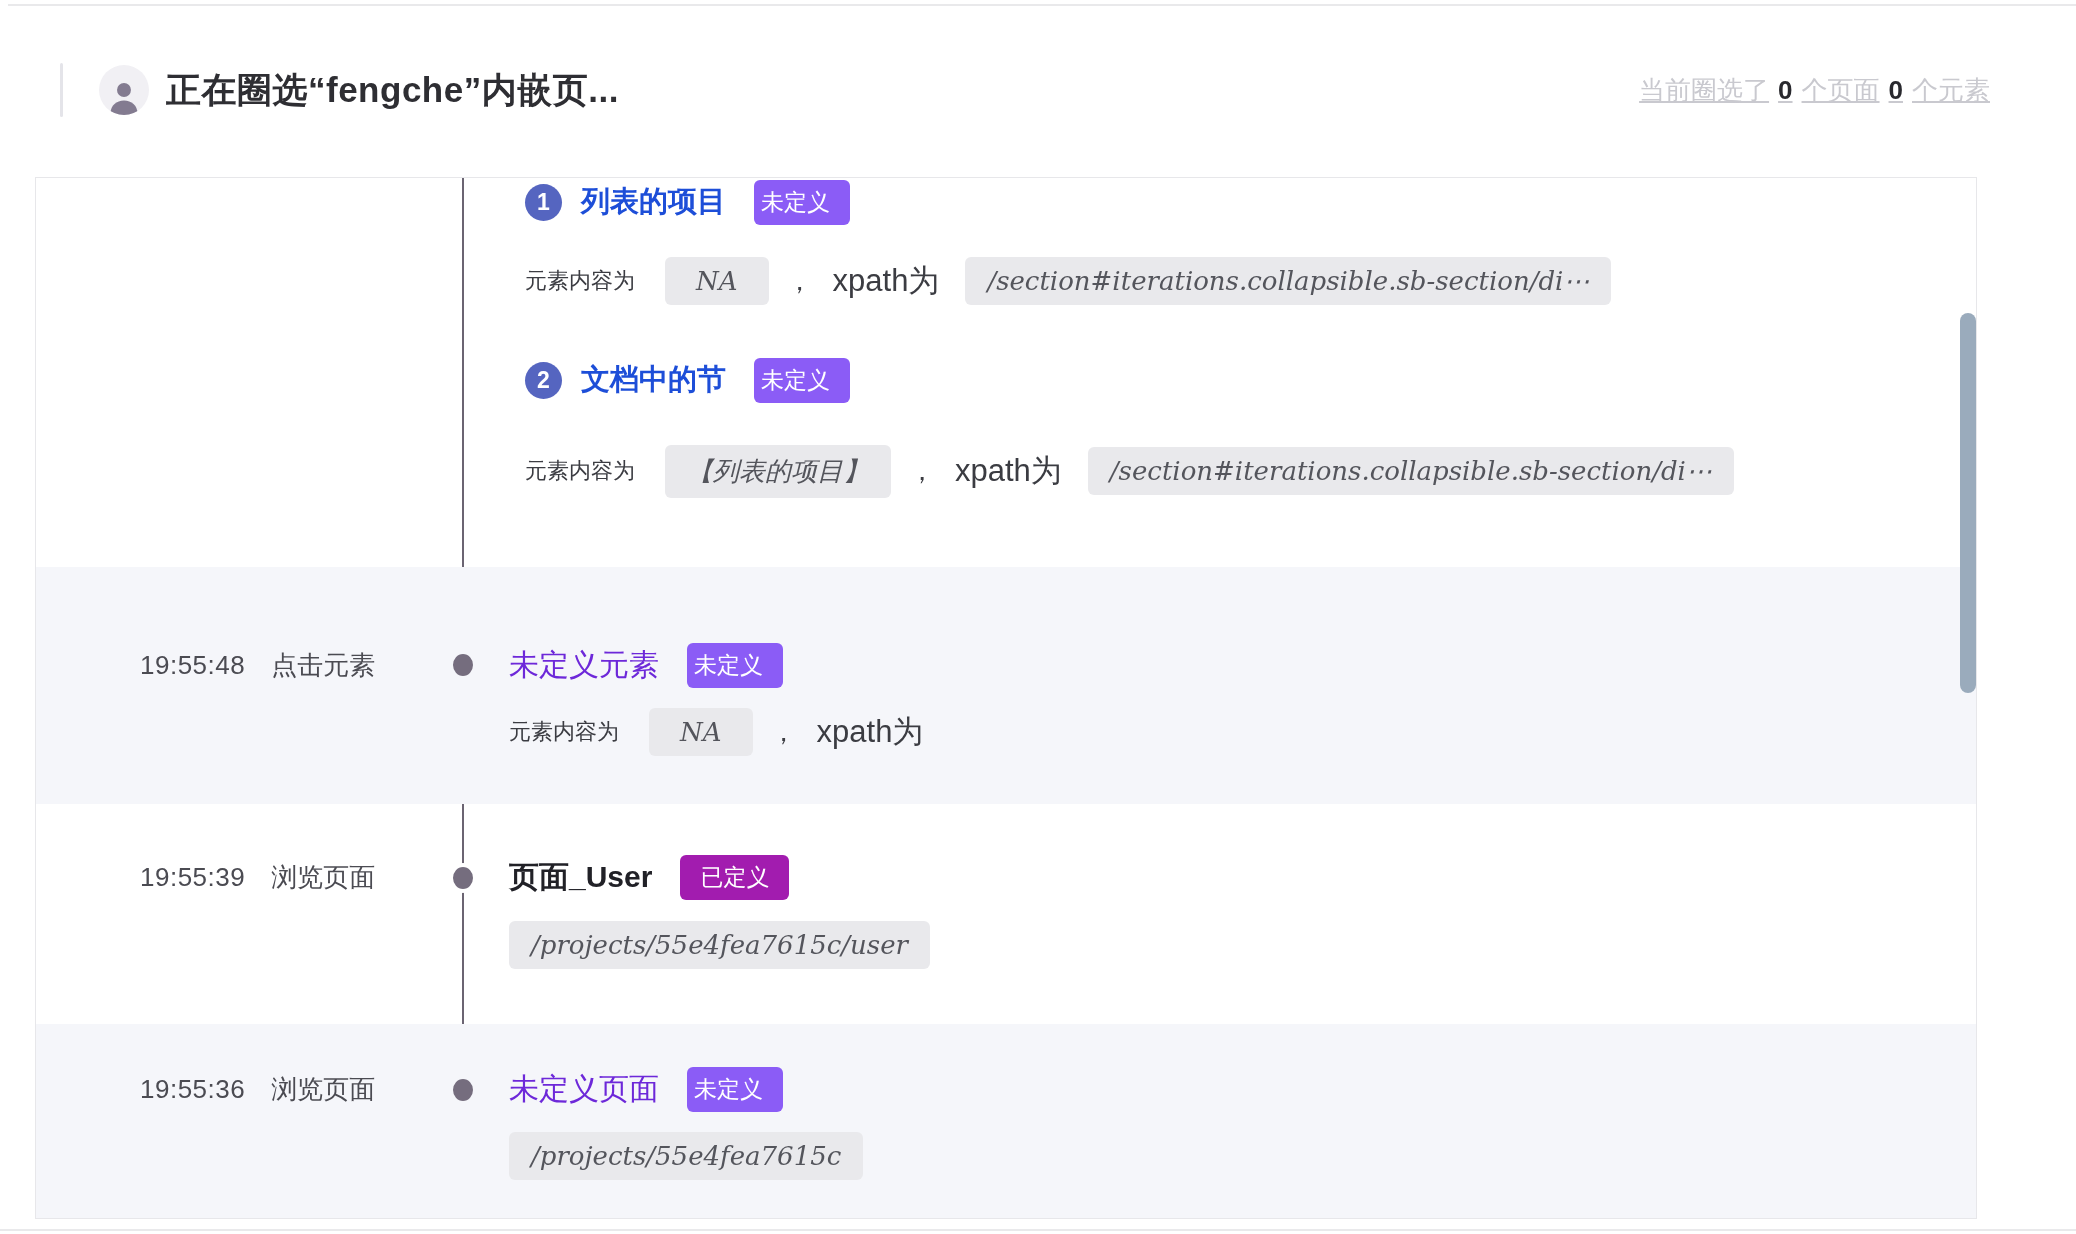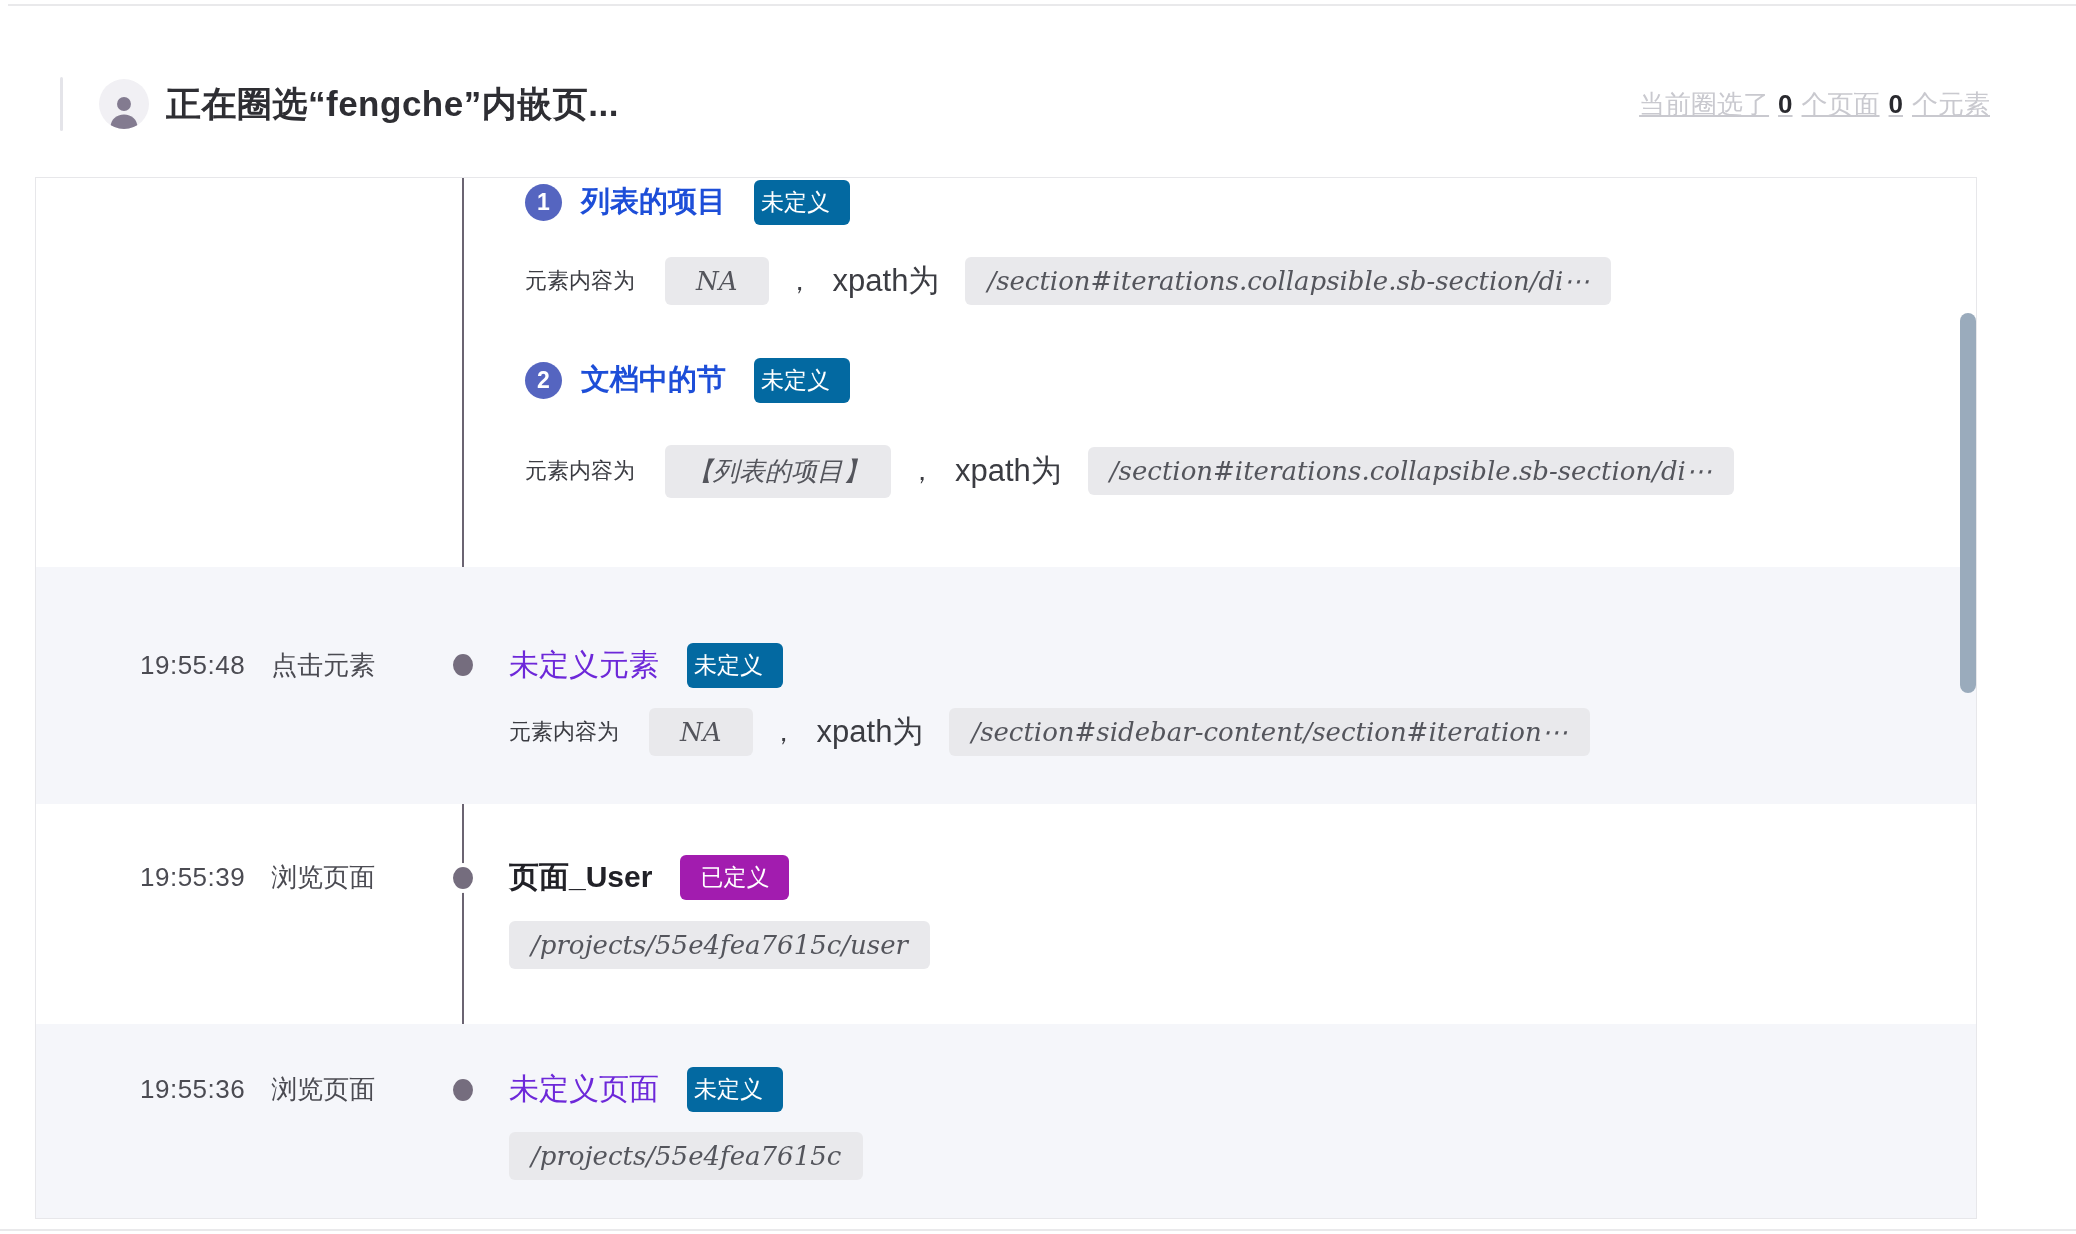--- a/index.html
+++ b/index.html
@@ -5,21 +5,21 @@
   html,body { margin:0; padding:0; }
   body {
     width:2076px; height:1234px; position:relative; overflow:hidden;
     background:#ffffff; font-family:"Liberation Sans", sans-serif;
   }
   .edge-line { position:absolute; height:2px; background:#e9e9eb; }
   .edge-top { top:4px; left:8px; right:0; }
   .edge-bottom { top:1229px; left:0; right:0; }
 
   
-  .header { position:absolute; top:72px; left:60px; right:86px; height:64px;
+  .header { position:absolute; top:58px; left:60px; right:86px; height:64px;
             display:flex; align-items:center; }
   .accent-bar { width:3px; height:54px; background:#e4e4e9; border-radius:2px; flex:none; }
   .avatar { width:50px; height:50px; border-radius:50%; background:#f1f0f4;
             margin-left:36px; flex:none; overflow:hidden; display:flex;
             align-items:flex-end; justify-content:center; }
   .avatar svg { width:38px; height:38px; display:block; }
   .page-title { margin-left:17px; font-size:35px; font-weight:bold; color:#2e2e33;
                 letter-spacing:0.5px; white-space:nowrap; }
   .header-summary { margin-left:auto; font-size:26px; color:#c9c9cf; white-space:nowrap;text-decoration:underline; }
   .header-summary .num { color:#29292e; font-weight:bold; margin:0 9px; }
@@ -48,21 +48,21 @@
   .num-circle { width:37px; height:37px; border-radius:50%; background:#5565c0;
                 color:#fff; font-size:23px; font-weight:bold; flex:none;
                 display:flex; align-items:center; justify-content:center;
                 margin-left:16px; margin-right:19px; }
   .entry-title { font-size:29px; font-weight:bold; color:#1d4ed8; white-space:nowrap; }
   .muted-title { font-size:30px; font-weight:500; color:#6d28d9; white-space:nowrap; }
   .defined-title { font-size:30px; font-weight:bold; color:#212127; white-space:nowrap; }
 
   .badge { margin-left:28px; padding:7px 20px; border-radius:6px; color:#ffffff;
            font-size:23px; white-space:nowrap; }
-  .badge.undefined { background:#0369a1;padding-left:7px; }
+  .badge.undefined { background:#8b5cf6;padding-left:7px; }
   .badge.defined { background:#a21caf; }
 
   .detail-label { font-size:22px; color:#3b3c42; white-space:nowrap; }
   .comma { font-size:26px; color:#3b3c42; margin-left:18px; }
   .xpath-label { font-size:31px; color:#3b3c42; margin-left:20px; white-space:nowrap; }
   .pill { background:#e9e9ec; border-radius:6px; padding:9px 22px;
           font-family:"DejaVu Serif", serif; font-style:italic; font-size:26px;
           color:#54555c; white-space:nowrap; }
   .pill.first { margin-left:30px; }
   .pill.na { padding:9px 31px; }
@@ -160,21 +160,20 @@
         <span class="badge undefined">未定义</span>
       </div>
     </div>
     <div class="row det">
       <div class="left-cell"></div>
       <div class="content">
         <span class="detail-label">元素内容为</span>
         <span class="pill first na">NA</span>
         <span class="comma">，</span>
         <span class="xpath-label">xpath为</span>
-        <span class="pill xp">/section#sidebar-content/section#iteration⋯</span>
       </div>
     </div>
   </div>
 
   <div class="tl-section sec-4">
     <div class="row main">
       <div class="dot"></div>
       <div class="left-cell">
         <span class="time">19:55:39</span>
         <span class="action">浏览页面</span>

